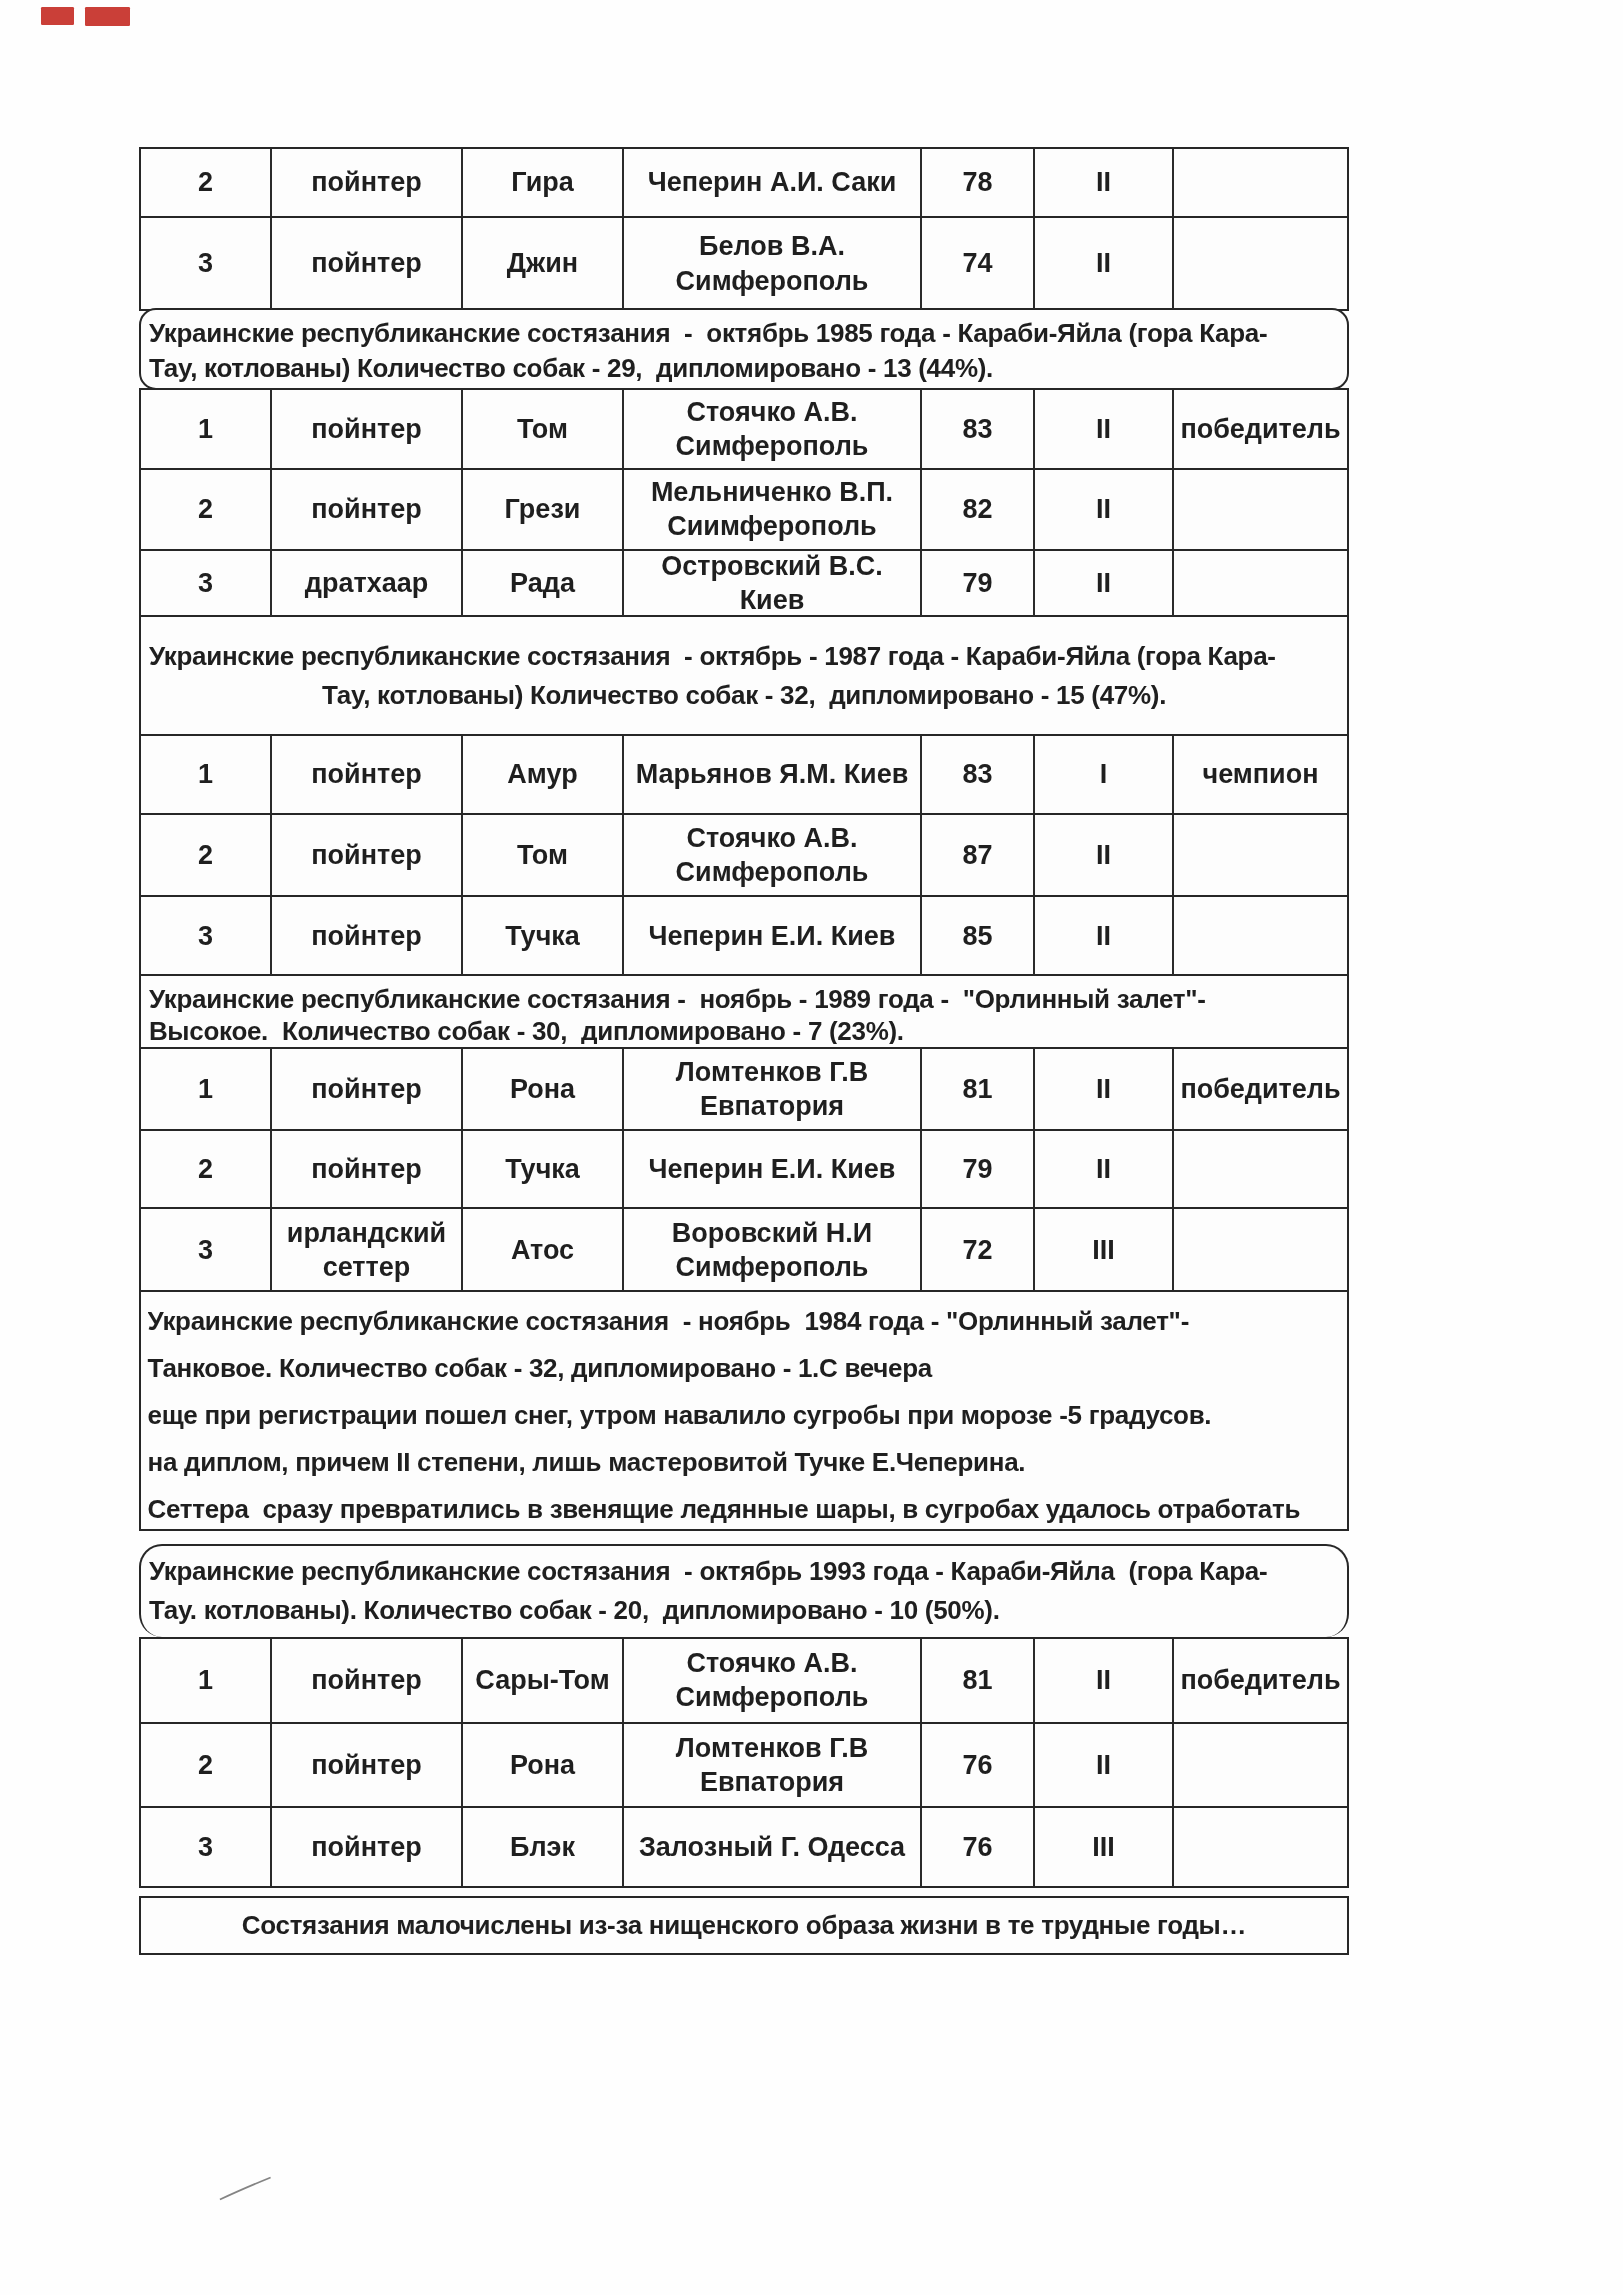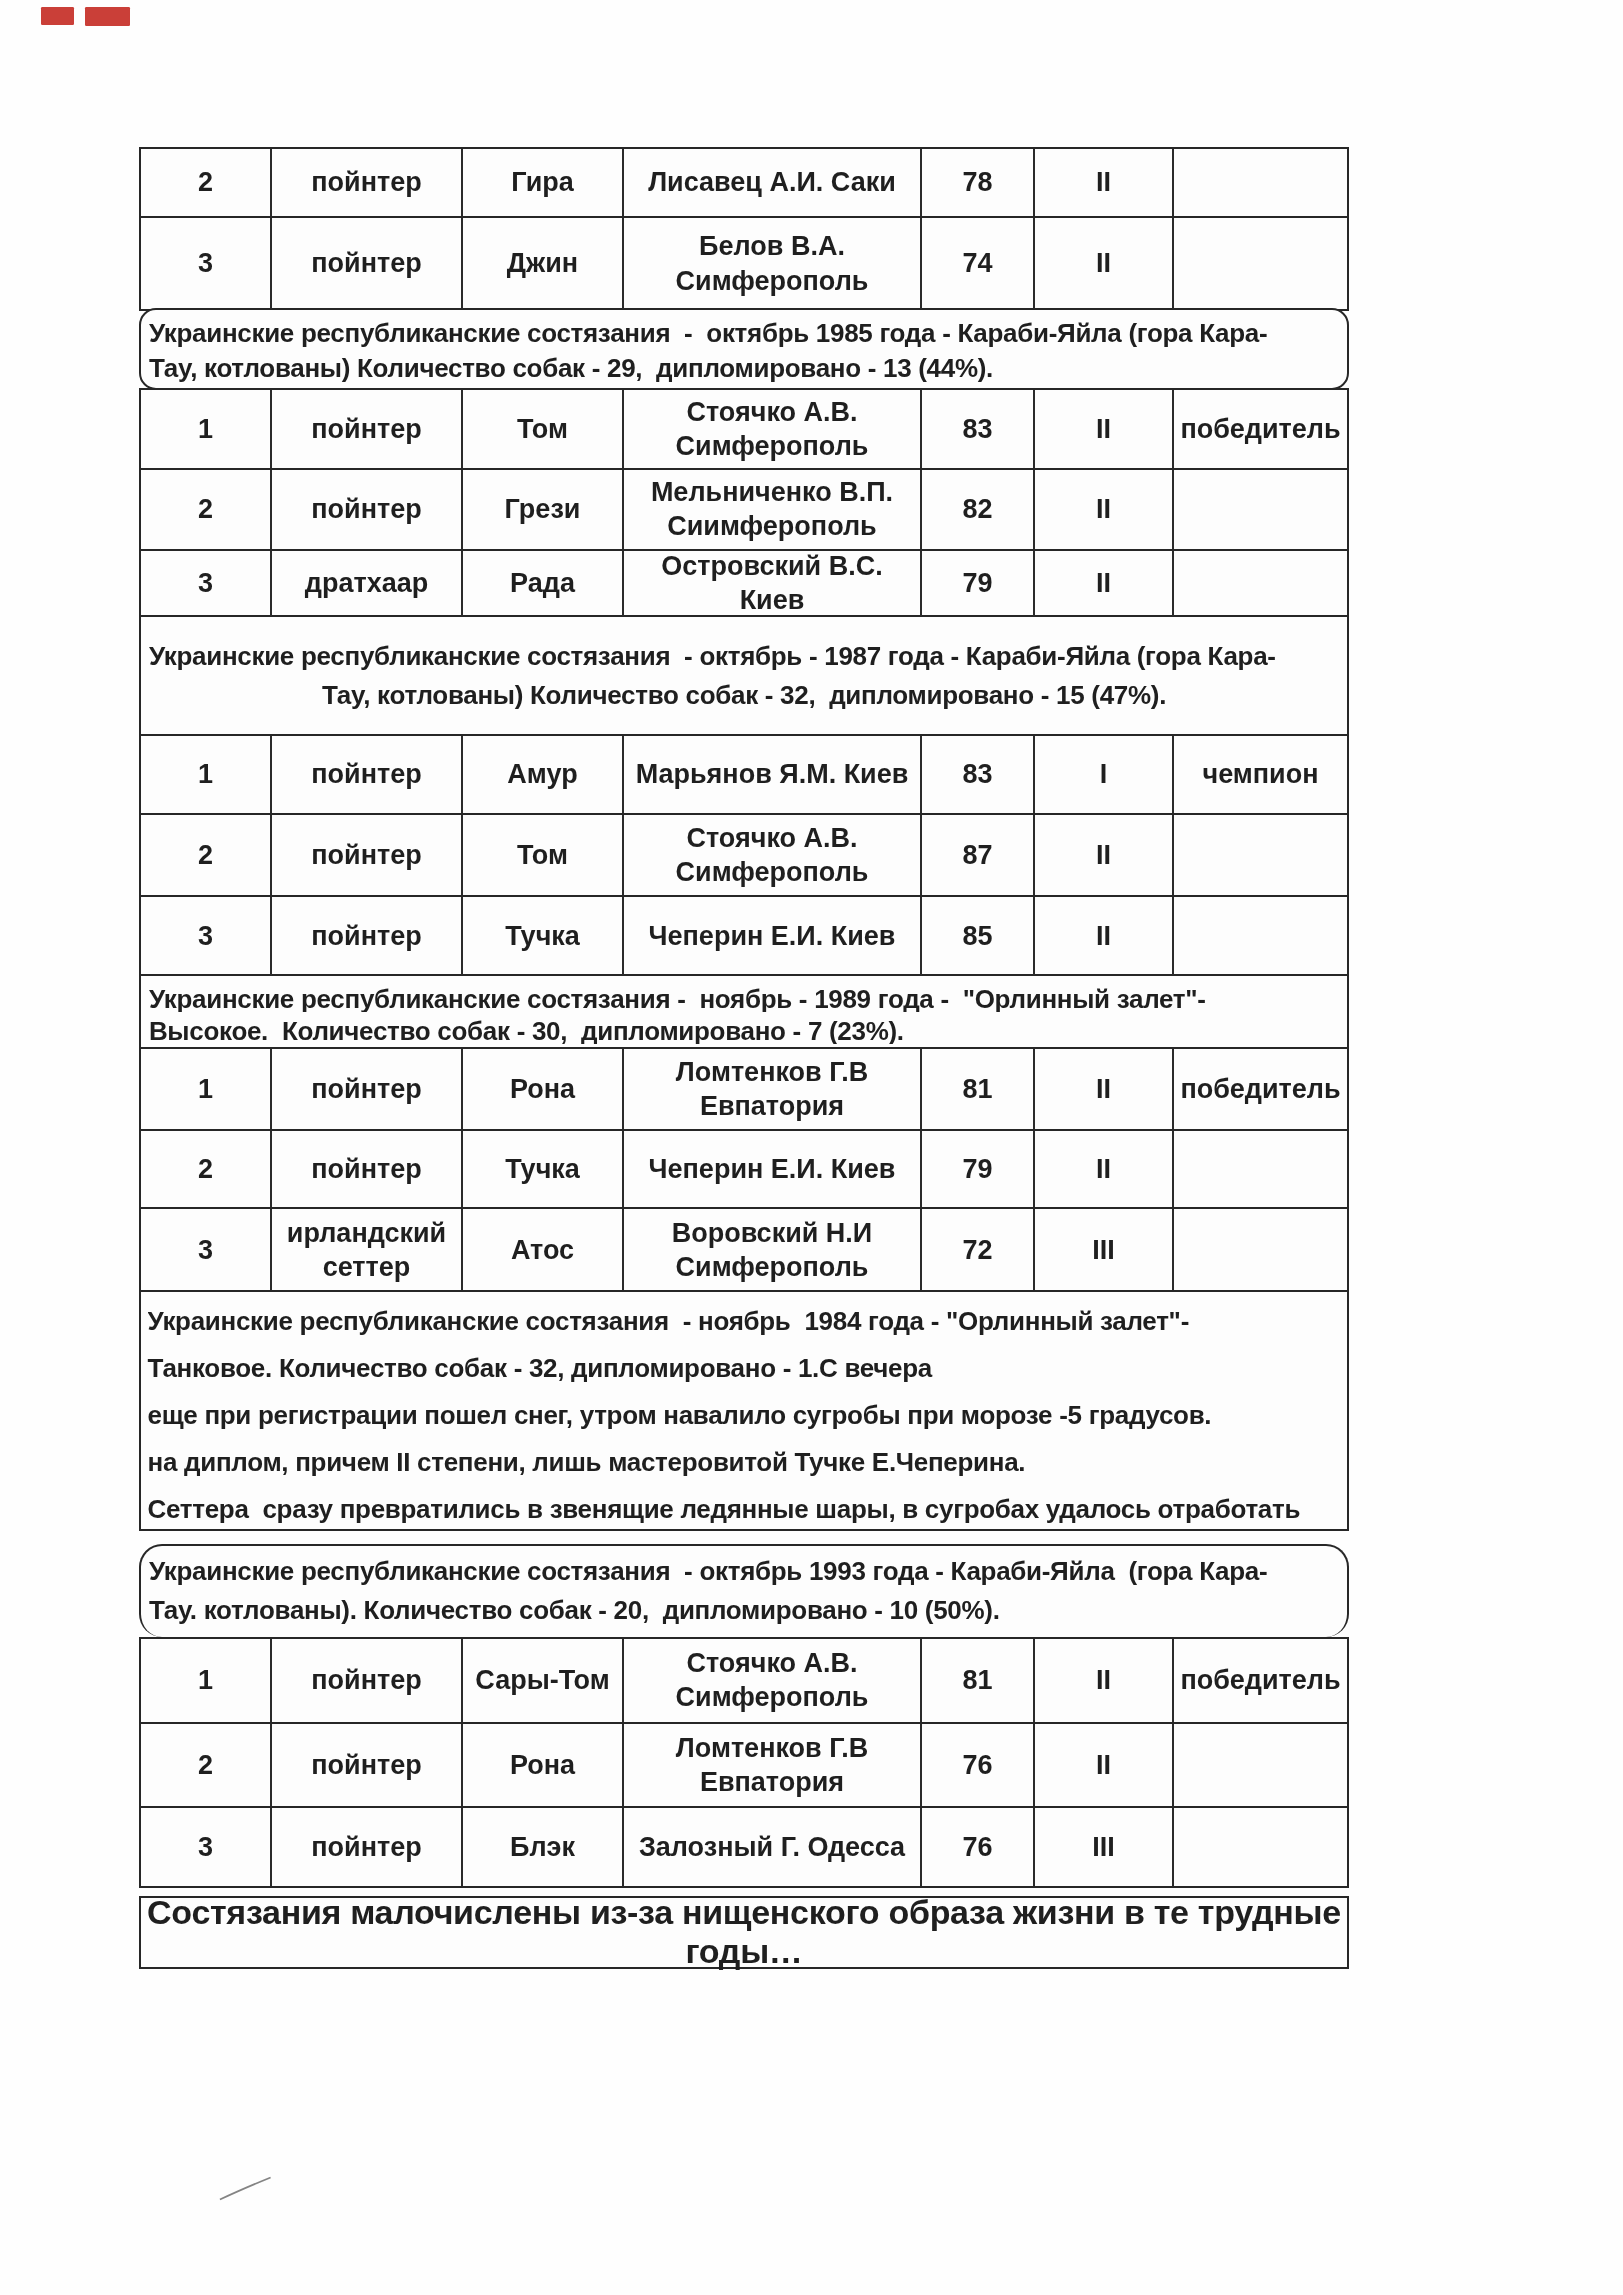--- a/index.html
+++ b/index.html
@@ -60,42 +60,42 @@
     height: 241px;
     padding: 6.5px 9.2px 0 6.5px;
     font-size: 26px; letter-spacing: -0.3px;
   }
   .para .ln { line-height: 47px; white-space: pre; overflow: hidden; }
   .para .split { display: flex; justify-content: flex-start; line-height: 47px; }
 
   .hdr93 { border-bottom: none; height: 93px; border-radius: 23px; }
 
   .footer-box {
-    height: 73px;
+    height: 59px;
     display: flex; align-items: center; justify-content: center;
-    font-size: 34px; letter-spacing: -0.3px;
+    font-size: 26px; letter-spacing: -0.3px;
     text-align: center;
   }
 </style>
 </head>
 <body>
 
 <div class="page">
 
   <div class="red-mark" style="left:41px; top:6.5px; width:33px; height:18.3px;"></div>
   <div class="red-mark" style="left:85px; top:6.5px; width:45px; height:19.6px;"></div>
 
   <div class="doc">
 
     <div class="block first tbl">
       <div class="trow" style="height:69px;">
         <div class="cell">2</div>
         <div class="cell">пойнтер</div>
         <div class="cell">Гира</div>
-        <div class="cell">Лисавец А.И. Саки</div>
+        <div class="cell">Чеперин А.И. Саки</div>
         <div class="cell">78</div>
         <div class="cell">II</div>
         <div class="cell"></div>
       </div>
       <div class="trow" style="height:91px;">
         <div class="cell">3</div>
         <div class="cell">пойнтер</div>
         <div class="cell">Джин</div>
         <div class="cell">Белов В.А.
 Симферополь</div>

